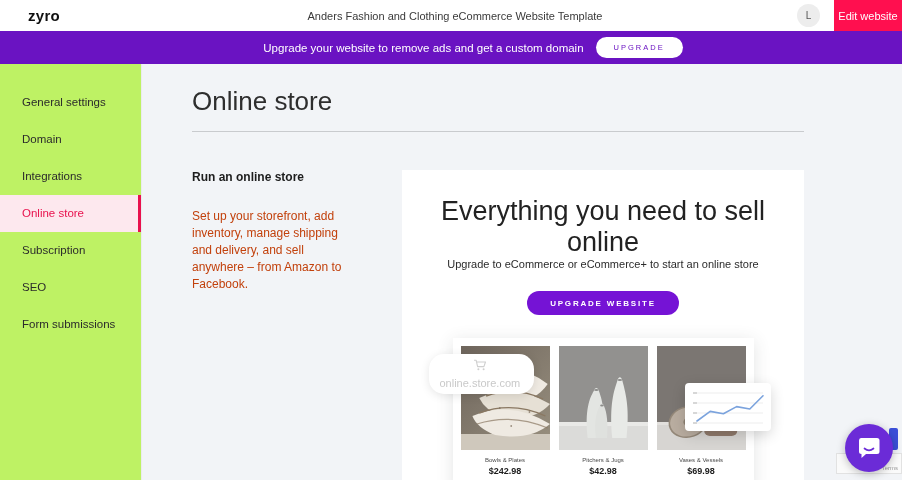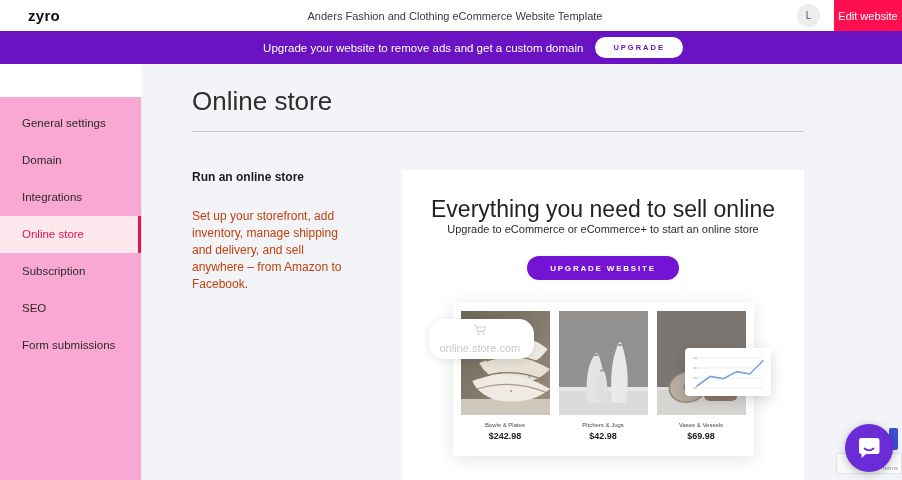--- a/index.html
+++ b/index.html
@@ -22,41 +22,41 @@
   .edit-btn { width:68px; height:31px; border:none; background:#ff0f4f; color:#fff;
     font-family:inherit; font-size:11px; cursor:pointer; }
 
   
   .banner { position:absolute; top:31px; left:0; width:902px; height:33px;
     background:#6a13c2; display:flex; align-items:center; justify-content:center;
     gap:12px; z-index:5; }
   .banner-text { color:#fff; font-size:11.5px;padding-left:44px; }
   .banner-btn { height:21px; padding:0 18px; border:none; border-radius:11px;
     background:#fff; color:#6a13c2; font-family:inherit; font-size:7.5px;
-    font-weight:700; letter-spacing:2px; cursor:pointer; }
+    font-weight:400; letter-spacing:2px; cursor:pointer; }
 
   
   .shell { position:absolute; top:64px; left:0; right:0; bottom:0; display:flex; }
-  .sidebar { width:142px; background:#f9a8d4; border-right:1px solid #ebebee; padding-top:8px; flex-shrink:0;margin-top:33px; }
+  .sidebar { width:142px; background:#bef264; border-right:1px solid #ebebee; padding-top:20px; flex-shrink:0; }
   .side-item { height:37px; line-height:37px; padding-left:22px; font-size:11.5px;
     color:#2b2b2b; cursor:pointer; white-space:nowrap; }
   .side-item.active { background:#fde8ee; color:#e8114d; box-shadow:inset -3px 0 0 #e8114d; }
 
   .content { flex:1; background:#f2f4f7; padding:0 98px 0 50px; overflow:hidden; }
   .page-title { margin-top:22px; font-size:26px; font-weight:400; color:#2e2e2e; }
   .divider { margin-top:14px; border-bottom:1px solid #c9cbce; }
 
   .columns { display:flex; margin-top:38px; }
   .intro { width:210px; padding-right:45px; flex-shrink:0; }
   .intro-h { font-size:12px; font-weight:700; color:#1d1d1d; }
   .intro-p { margin-top:24px; font-size:12px; line-height:17px; color:#c2410c; }
 
   
   .panel { flex:1; background:#fff; min-height:316px; padding-top:26px; text-align:center; }
-  .panel-h { font-size:23px; font-weight:400; color:#222; }
+  .panel-h { font-size:27px; font-weight:400; color:#222; }
   .panel-sub { font-size:11px; font-weight:400; color:#2b2b2b; }
   .cta { margin-top:21px; height:24px; padding:0 23px; border:none; border-radius:12px;
     background:#7513d5; color:#fff; font-family:inherit; font-size:8px; font-weight:700;
     letter-spacing:1.8px; cursor:pointer;text-align:center; }
 
   .card-wrap { position:relative; width:301px; margin:23px auto 0; text-align:left; }
   .product-card { background:#fff; box-shadow:0 3px 16px rgba(60,64,67,.14);
     padding:8px 8px 15px; display:flex; gap:9px; position:relative; z-index:1; }
   .figure { width:89px; text-align:center; }
   .figure svg.photo { display:block; width:89px; height:104px; }

